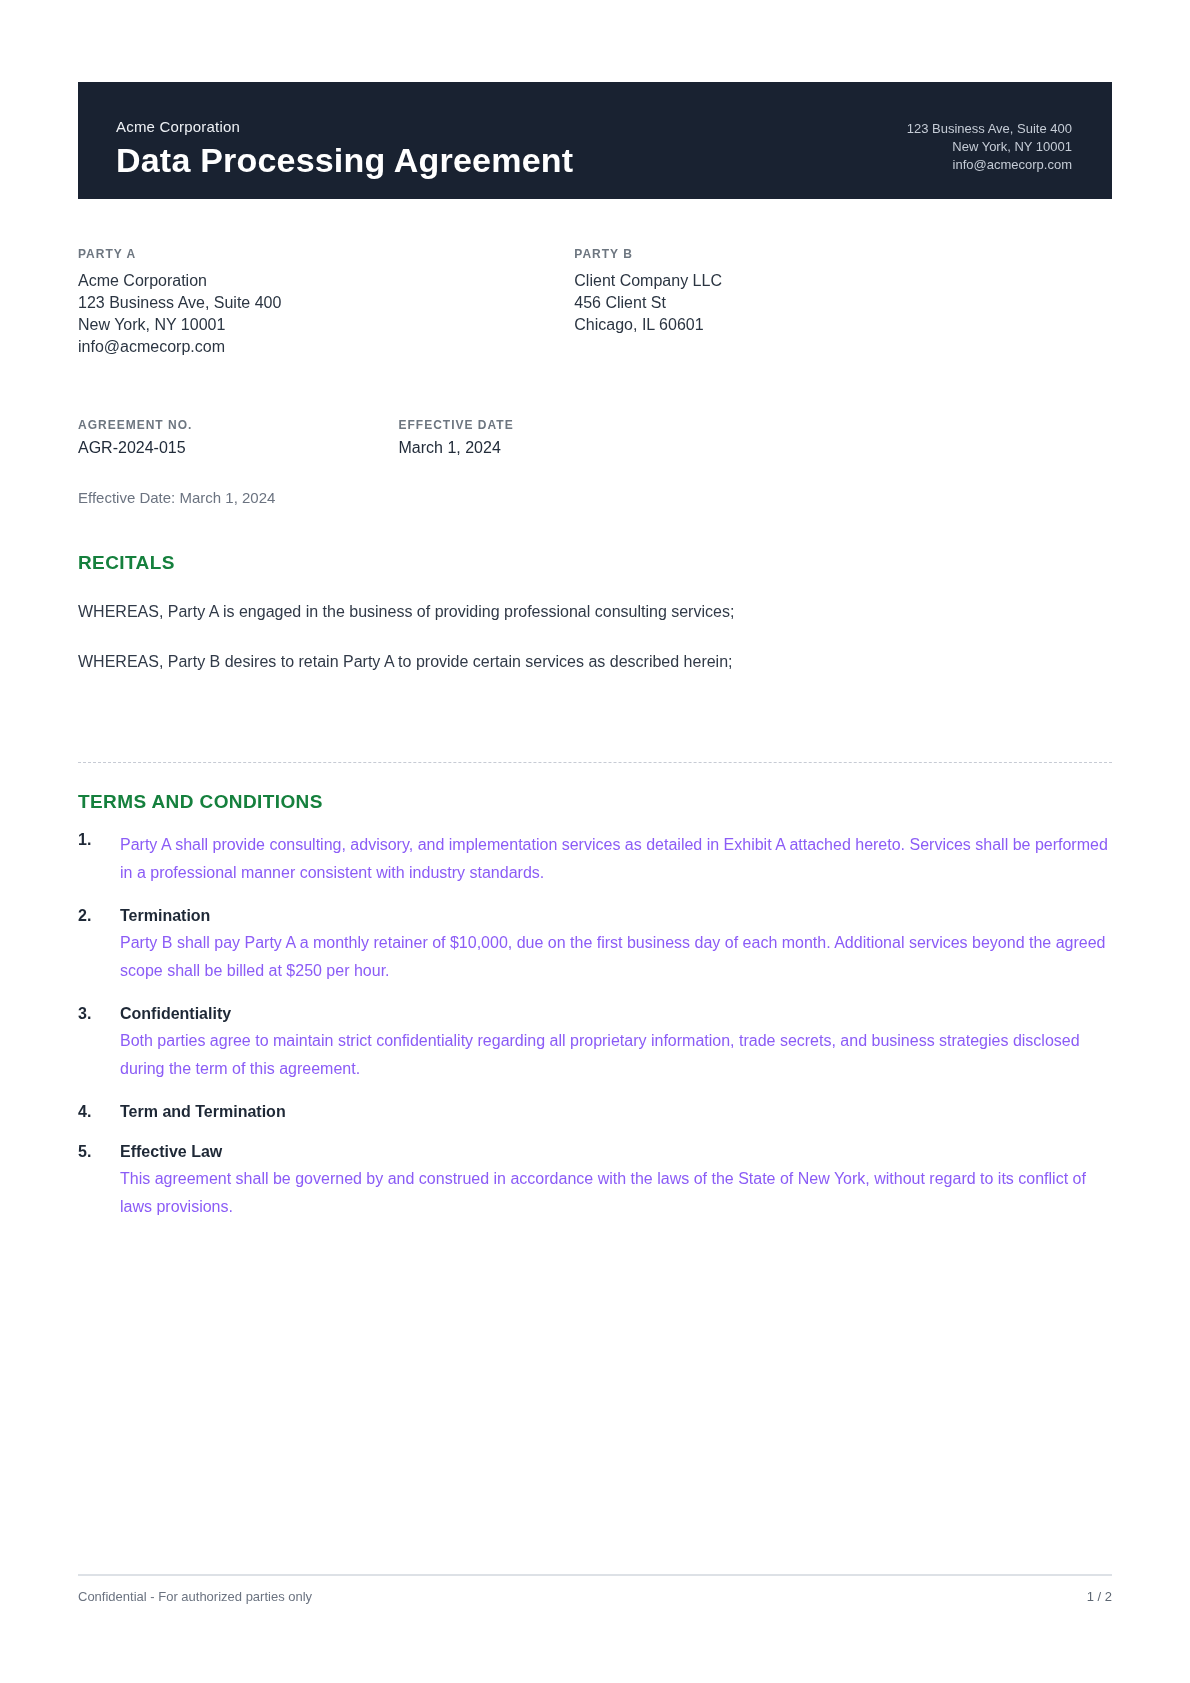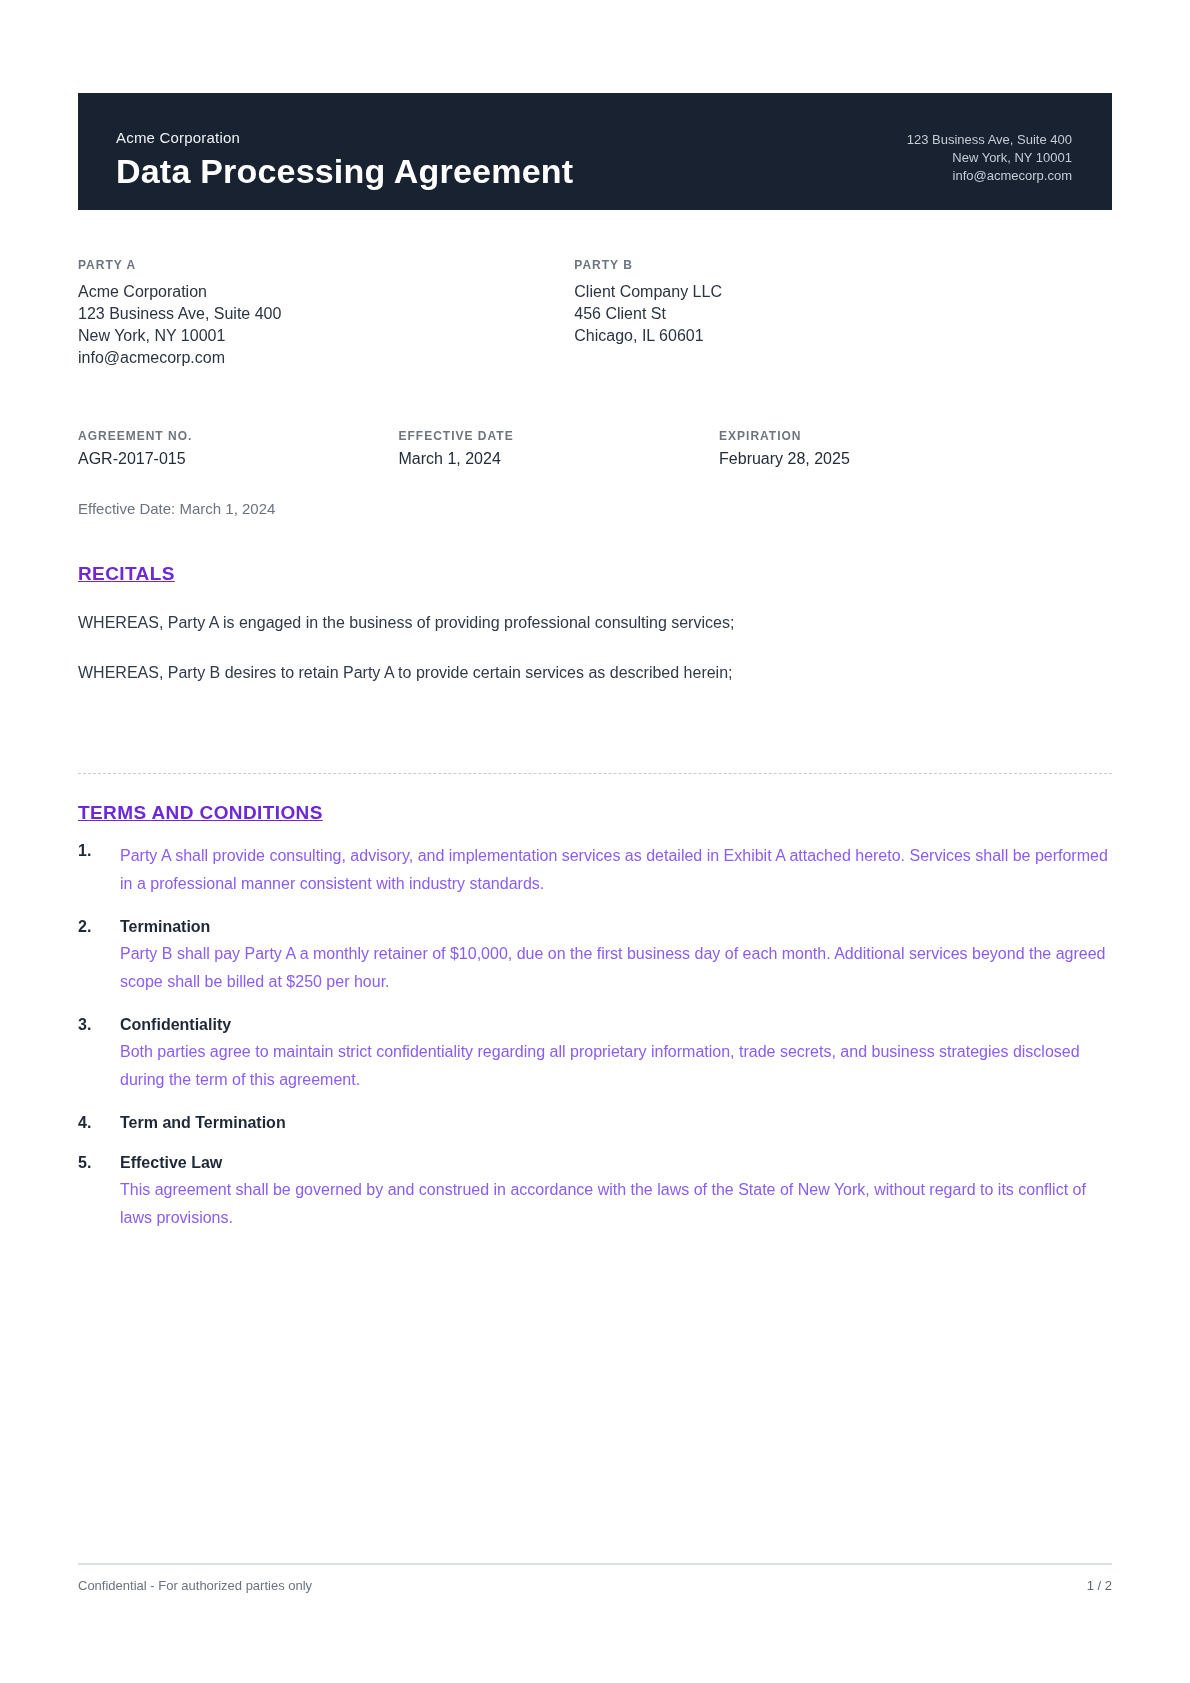--- a/index.html
+++ b/index.html
@@ -5,21 +5,21 @@
   * { margin: 0; padding: 0; box-sizing: border-box; }
   html, body { background: #ffffff; }
   body {
     font-family: "Liberation Sans", sans-serif;
     color: #313a48;
     width: 1190px;
   }
   .page {
     width: 1190px;
     height: 1683px;
-    padding: 12px 78px;
+    padding: 1px 78px;
     display: flex;
     flex-direction: column;
     background: #ffffff;
     overflow: hidden;
   }
 
   
   .doc-header {
     margin-top: 81px;
     background: #192231;
@@ -89,22 +89,21 @@
     margin-top: 32px;
     font-size: 15px;
     color: #6b7380;
   }
 
   
   .section-heading {
     font-size: 19px;
     font-weight: 700;
     letter-spacing: 0.4px;
-    color: #6d28d9;
-    text-decoration: underline;
+    color: #15803d;
   }
   .recitals-heading { margin-top: 46px; }
   .recital-p {
     font-size: 16px;
     line-height: 28px;
     color: #313a48;
   }
   .recital-p.first { margin-top: 24px; }
   .recital-p.second { margin-top: 22px; }
 
@@ -185,29 +184,25 @@
       <div class="label">PARTY B</div>
       <div class="party-line">Client Company LLC</div>
       <div class="party-line">456 Client St</div>
       <div class="party-line">Chicago, IL 60601</div>
     </div>
   </section>
 
   <section class="meta">
     <div class="meta-cell">
       <div class="label">AGREEMENT NO.</div>
-      <div class="meta-value">AGR-2017-015</div>
+      <div class="meta-value">AGR-2024-015</div>
     </div>
     <div class="meta-cell">
       <div class="label">EFFECTIVE DATE</div>
       <div class="meta-value">March 1, 2024</div>
-    </div>
-    <div class="meta-cell">
-      <div class="label">EXPIRATION</div>
-      <div class="meta-value">February 28, 2025</div>
     </div>
   </section>
 
   <p class="effective-note">Effective Date: March 1, 2024</p>
 
   <h2 class="section-heading recitals-heading">RECITALS</h2>
   <p class="recital-p first">WHEREAS, Party A is engaged in the business of providing professional consulting services;</p>
   <p class="recital-p second">WHEREAS, Party B desires to retain Party A to provide certain services as described herein;</p>
 
   <hr class="divider">

